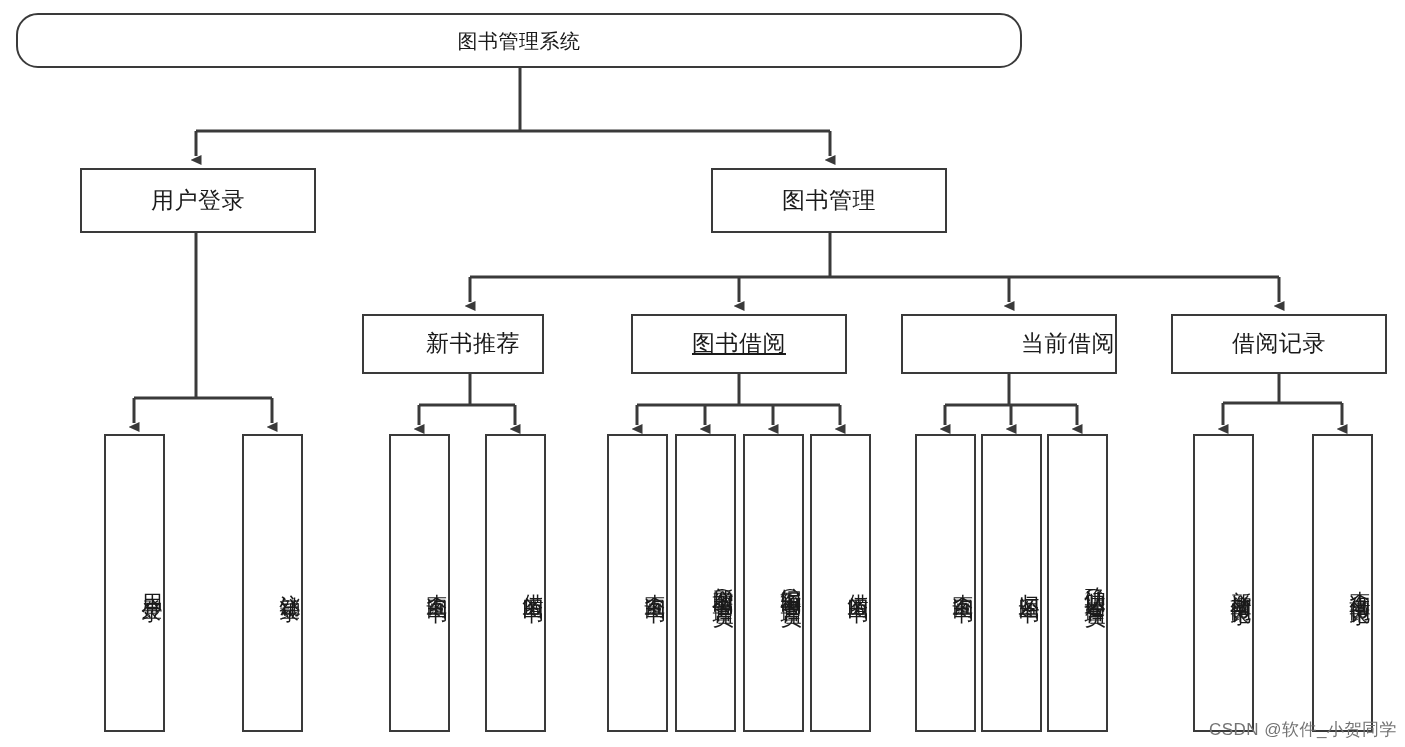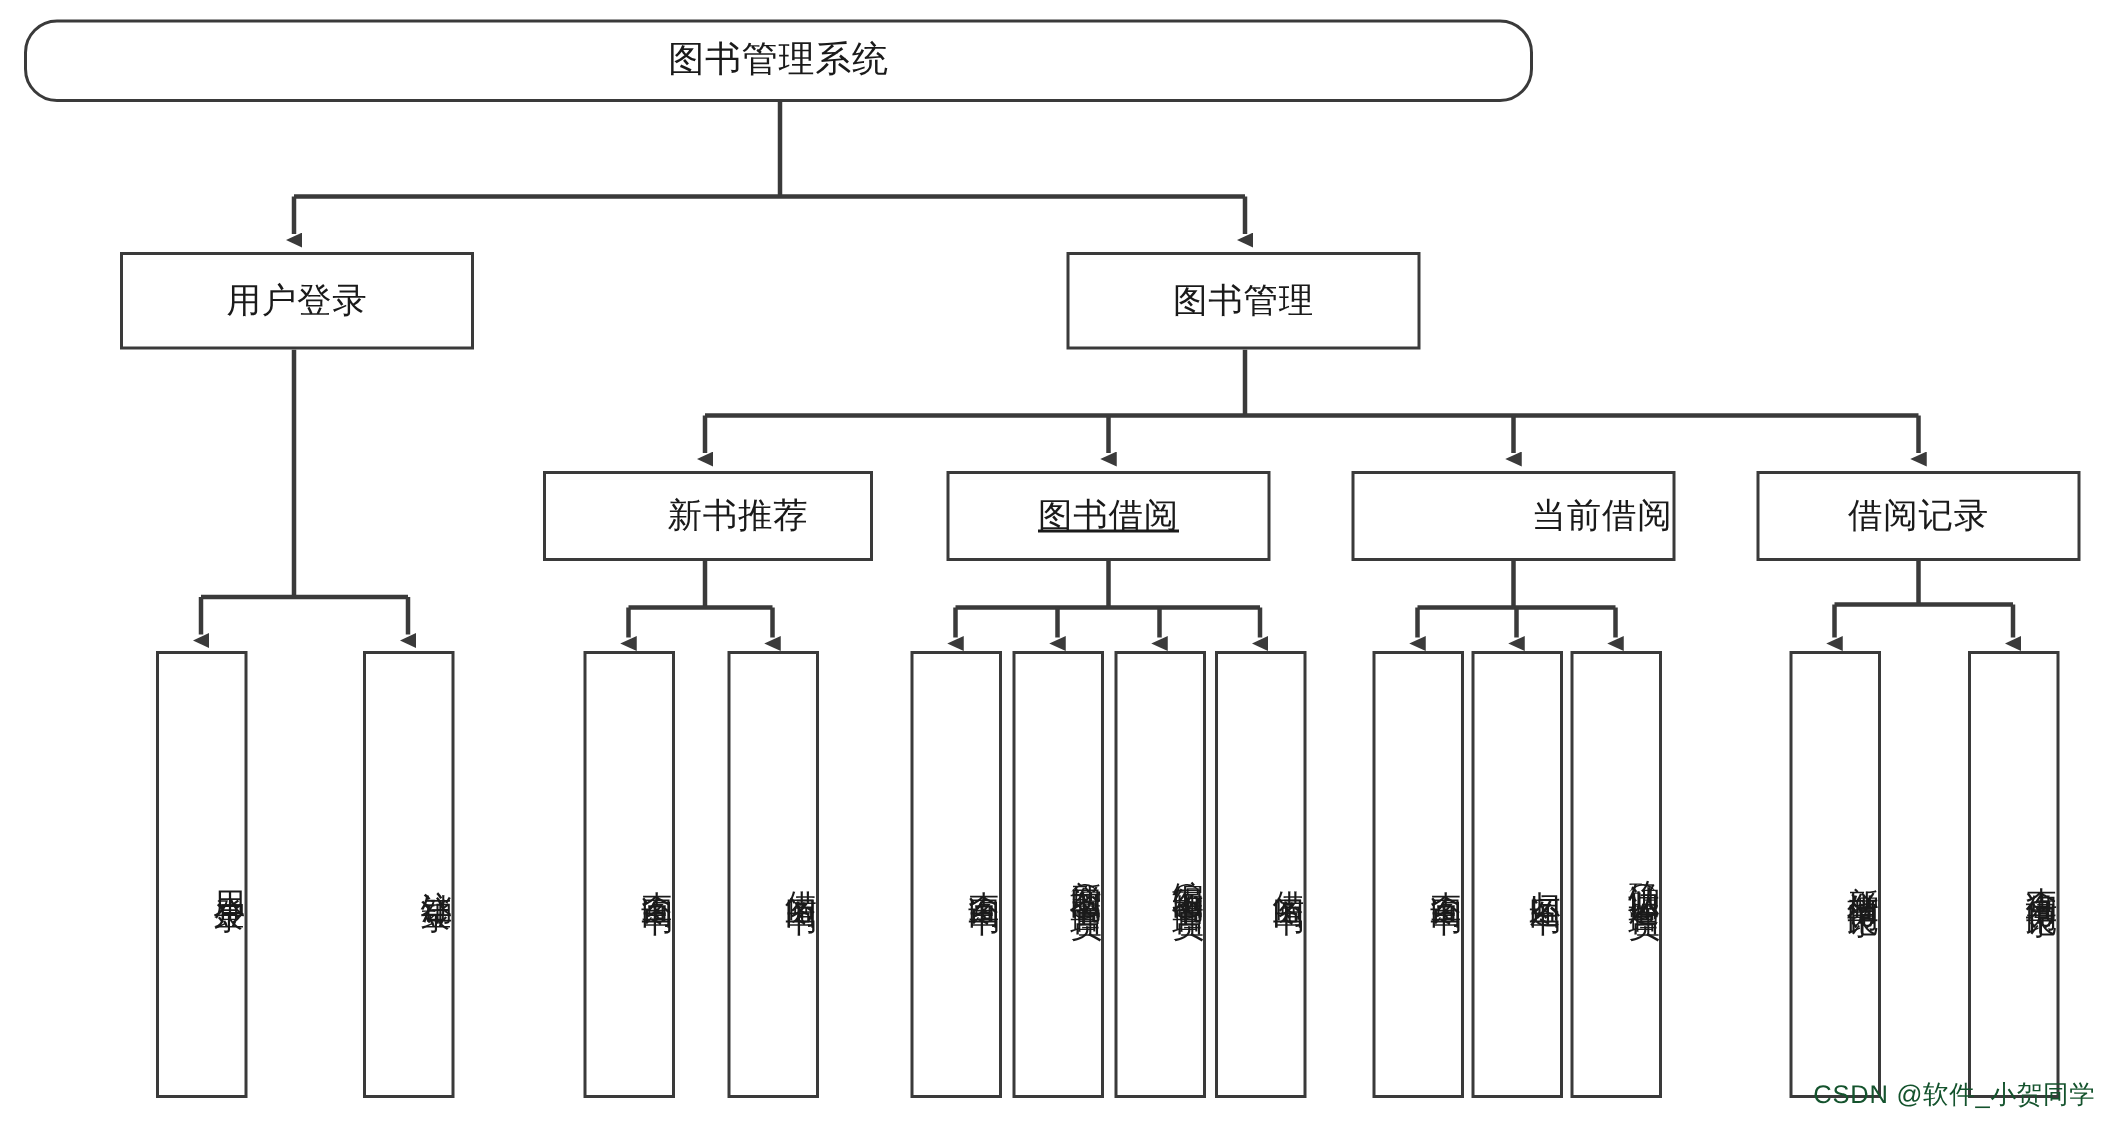--- a/index.html
+++ b/index.html
@@ -34,21 +34,21 @@
     align-items: center;
     justify-content: center;
     text-align: center;
   }
   .node-h {
     font-size: 23px;
     line-height: 1.1;
     letter-spacing: 0.5px;
   }
   .node-root {
-    font-size: 24px;
+    font-size: 20px;
     border-radius: 22px;
   }
   .node-v {
     font-size: 21px;
     writing-mode: vertical-rl;
     text-orientation: upright;
     letter-spacing: 3px;
     line-height: 1.05;
     padding: 6px 0;
     align-items: flex-start;
@@ -56,21 +56,21 @@
   .node-v .vtext {
     writing-mode: vertical-rl;
     text-orientation: upright;
     white-space: nowrap;
   }
   .watermark {
     position: absolute;
     right: 8px;
     bottom: 6px;
     font-size: 17px;
-    color: #14532d;
+    color: #737373;
     letter-spacing: 0.5px;
     white-space: nowrap;
     pointer-events: none;
   }
 </style>
 </head>
 <body>
 
 <div id="canvas">
 
@@ -128,21 +128,21 @@
     <span>图书管理系统</span>
   </div>
 
   <div class="node node-h" style="left:80px; top:168px; width:236px; height:65px;">
     <span>用户登录</span>
   </div>
   <div class="node node-h" style="left:711px; top:168px; width:236px; height:65px;">
     <span>图书管理</span>
   </div>
 
-  <div class="node node-h" style="left:362px; top:314px; width:220px; height:60px;padding-left:40px;">
+  <div class="node node-h" style="left:362px; top:314px; width:182px; height:60px;padding-left:40px;">
     <span>新书推荐</span>
   </div>
   <div class="node node-h" style="left:631px; top:314px; width:216px; height:60px;text-decoration:underline;">
     <span>图书借阅</span>
   </div>
   <div class="node node-h" style="left:901px; top:314px; width:216px; height:60px;justify-content:flex-end;">
     <span>当前借阅</span>
   </div>
   <div class="node node-h" style="left:1171px; top:314px; width:216px; height:60px;justify-content:center;">
     <span>借阅记录</span>

